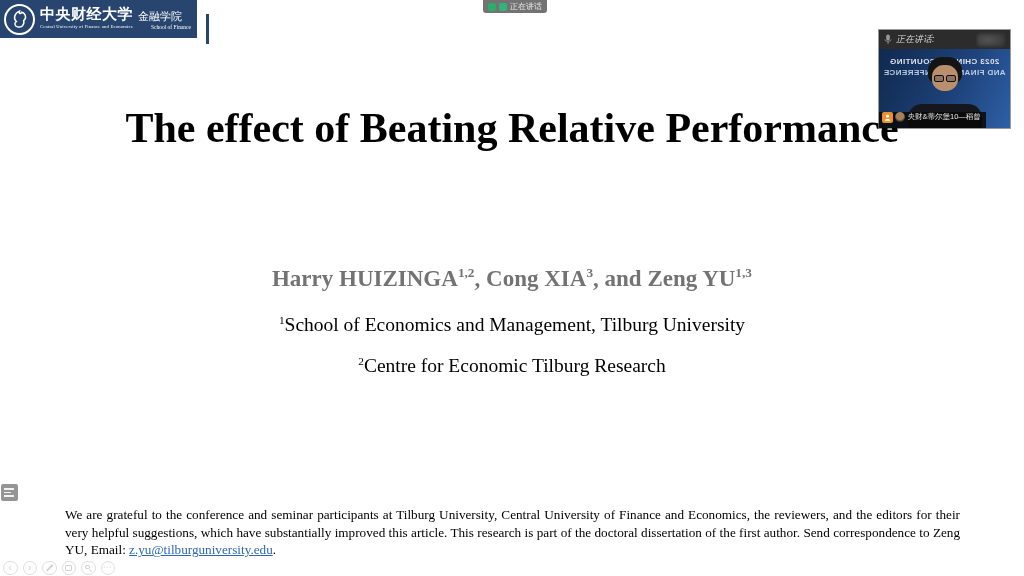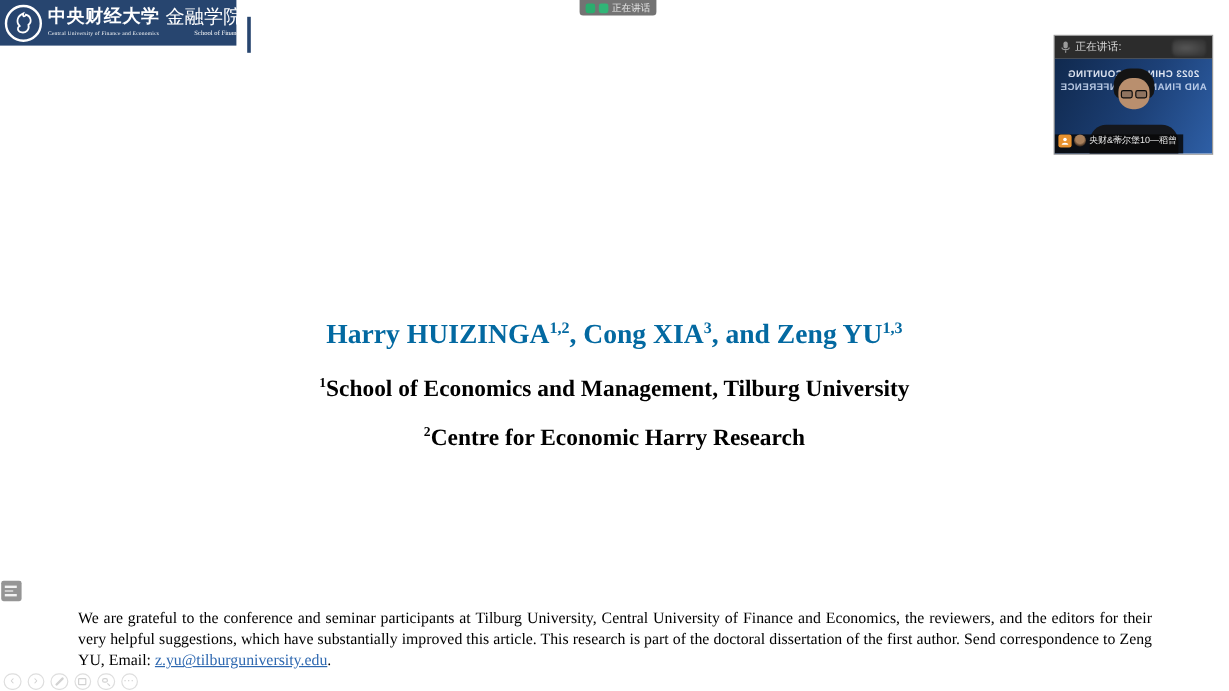--- a/index.html
+++ b/index.html
@@ -7,23 +7,23 @@
   #stage { position:relative; width:1024px; height:576px; background:#ffffff;
            font-family:"Liberation Serif", serif; }
 
   
   .cufe-logo { position:absolute; left:0; top:10; width:197px; height:38px;
                background:#27456f; display:flex; align-items:center; padding:2px 6px 2px 4px; }
   .cufe-emblem { width:31px; height:31px; border:2px solid #fff; border-radius:50%;
                  flex:0 0 auto; display:flex; align-items:center; justify-content:center; }
   .cufe-emblem svg { width:21px; height:21px; }
   .cufe-text { margin-left:5px; color:#fff; line-height:1; width:100%; }
-  .cufe-row1 { display:flex; align-items:center; gap:5px; }
+  .cufe-row1 { display:flex; align-items:flex-end; gap:5px; }
   .cufe-cn-name { font-size:15px; font-weight:bold; letter-spacing:0.5px; white-space:nowrap; }
-  .cufe-cn-dept { font-size:16px; white-space:nowrap; }
+  .cufe-cn-dept { font-size:11px; white-space:nowrap; }
   .cufe-row2 { display:flex; justify-content:space-between; margin-top:3px; }
   .cufe-en-name { font-size:4.6px; letter-spacing:0.2px; white-space:nowrap; }
   .cufe-en-dept { font-size:5.5px; white-space:nowrap; }
 
   .logo-divider { position:absolute; left:206px; top:14px; width:2.5px; height:30px; background:#27456f; }
 
   .tilburg-logo { position:absolute; left:228px; top:12px; height:36px; display:flex;
                   align-items:center; color:#1f3864; font-family:"Liberation Sans", sans-serif; }
   .tilburg-word { font-size:13.5px; font-weight:600; letter-spacing:2.6px; }
   .tilburg-emblem { position:relative; width:36px; height:36px; margin:0 7px; flex:0 0 auto; }
@@ -38,21 +38,21 @@
                  font-family:"Liberation Sans", sans-serif; }
   .badge-dot { width:8px; height:8px; border-radius:2px; background:#2bad6e; }
   .badge-dot.b2 { background:#31b577; }
   .share-badge-label { color:#e8e8e8; font-size:8px; white-space:nowrap; }
 
   
   .video-panel { position:absolute; left:879px; top:30px; width:131px; height:98px; z-index:20;
                  font-family:"Liberation Sans", sans-serif; box-shadow:0 0 0 1px rgba(0,0,0,0.4); }
   .vp-header { height:19px; background:#2c2c2c; display:flex; align-items:center; padding:0 5px; gap:4px; }
   .vp-mic svg { width:8px; height:11px; display:block; }
-  .vp-status { color:#d9d9d9; font-size:9px; white-space:nowrap; }
+  .vp-status { color:#d9d9d9; font-size:9px; white-space:nowrap;font-style:italic; }
   .vp-blob { margin-left:auto; width:28px; height:14px; border-radius:4px;
              background:radial-gradient(ellipse at 40% 50%, #565656, #383838 75%); filter:blur(1px); }
   .vp-body { position:relative; height:79px; overflow:hidden;
              background:linear-gradient(115deg,#10294e 0%,#1d4178 55%,#2e5fa6 100%); }
   .vp-backdrop { position:absolute; left:0; right:0; top:7px; transform:scaleX(-1);
                  text-align:center; color:rgba(235,240,250,0.92); font-weight:bold;
                  font-size:8px; line-height:11px; letter-spacing:0.4px; }
   .vp-backdrop .bd2 { color:rgba(210,225,248,0.85); }
   .person-hair { position:absolute; left:50%; top:8px; transform:translateX(-50%);
                  width:34px; height:26px; background:#141414; border-radius:14px 14px 8px 8px; }
@@ -69,25 +69,25 @@
                  display:flex; align-items:center; justify-content:center; }
   .vp-share-ic svg { width:7px; height:7px; }
   .vp-avatar { width:10px; height:10px; border-radius:50%; flex:0 0 auto;
                background:radial-gradient(circle at 50% 40%, #a8805c 0 45%, #4a3626 70%, #222); }
   .vp-name { color:#ececec; font-size:7.5px; white-space:nowrap; overflow:hidden; }
 
   
   .slide-title { position:absolute; top:103px; left:0; width:100%; text-align:center;
                  font-weight:bold; font-size:42px; line-height:51px; color:#000; z-index:1; }
   .authors-line { position:absolute; top:266px; left:0; width:100%; text-align:center;
-                  font-weight:bold; font-size:23px; color:#0369a1; }
+                  font-weight:bold; font-size:23px; color:#737373; }
   .authors-line sup, .affil-line sup { font-size:58%; line-height:0; }
   .affil-block { position:absolute; top:314px; left:0; width:100%; text-align:center;
                  font-size:19.5px; color:#000; }
-  .affil-line { margin-bottom:18.5px;font-weight:bold; }
+  .affil-line { margin-bottom:18.5px; }
 
   .footnote { position:absolute; left:65px; top:506px; width:895px;
               font-size:13.2px; line-height:17.7px; text-align:justify; color:#000; }
   .footnote a { color:#2e68b0; text-decoration:underline; cursor:pointer; }
 
   
   .panel-toggle { position:absolute; left:1px; top:484px; width:17px; height:17px;
                   background:rgba(130,130,130,0.85); border-radius:2px; z-index:25;
                   display:flex; flex-direction:column; justify-content:center; gap:2px; padding:0 3px; cursor:pointer; }
   .panel-toggle i { display:block; height:1.6px; background:#f2f2f2; }
@@ -169,27 +169,28 @@
               <path d="M0.8 7.6 C0.8 4.9 7.2 4.9 7.2 7.6 Z" fill="#fff"></path>
             </svg>
         </span>
         <span class="vp-avatar"></span>
         <span class="vp-name">央财&amp;蒂尔堡10—稻曾</span>
       </div>
     </div>
   </div>
 
   <h1 class="slide-title">
+    <div>The effect of Beating Relative Performance</div>
   </h1>
 
   <div class="authors-line"><span>Harry HUIZINGA</span><sup>1,2</sup><span>, </span><span>Cong XIA</span><sup>3</sup><span>, and </span><span>Zeng YU</span><sup>1,3</sup></div>
 
   <div class="affil-block">
     <div class="affil-line"><sup>1</sup><span>School of Economics and Management, Tilburg University</span></div>
-    <div class="affil-line"><sup>2</sup><span>Centre for Economic Harry Research</span></div>
+    <div class="affil-line"><sup>2</sup><span>Centre for Economic Tilburg Research</span></div>
   </div>
 
   <p class="footnote"><span>We are grateful to the conference and seminar participants at Tilburg University, Central University of Finance and Economics, the reviewers, and the editors for their very helpful suggestions, which have substantially improved this article. This research is part of the doctoral dissertation of the first author. Send correspondence to Zeng YU, Email: </span><a>z.yu@tilburguniversity.edu</a><span>.</span></p>
 
   <div class="panel-toggle">
     <i></i>
       <i></i>
       <i></i>
   </div>
 

